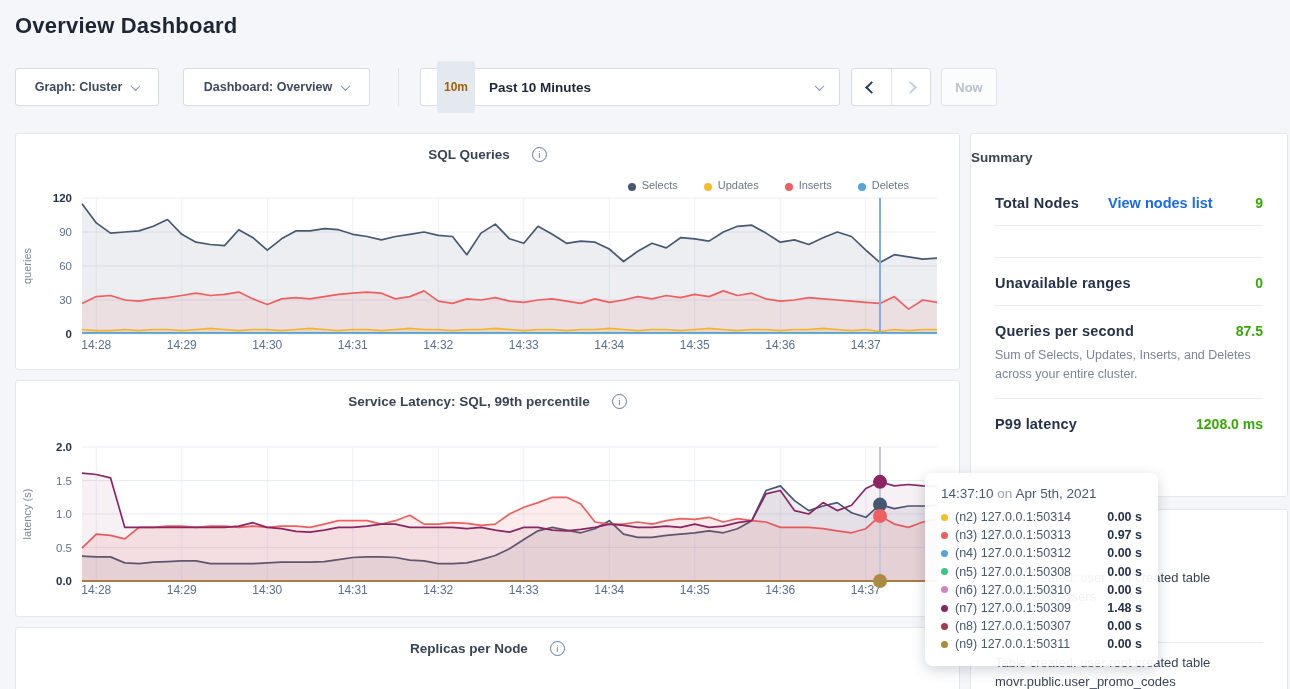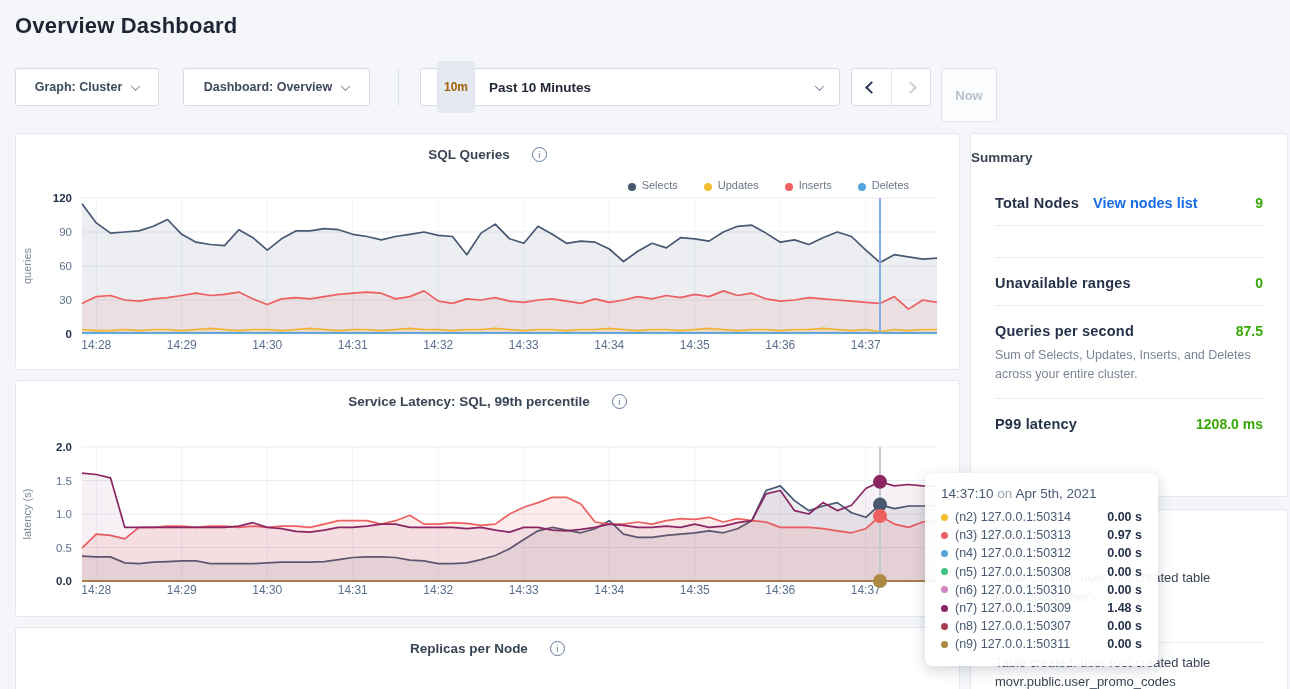--- a/index.html
+++ b/index.html
@@ -22,21 +22,21 @@
   .timepicker{position:absolute;left:420px;top:0;width:420px;height:38px;background:#fff;border:1px solid #d6dbe4;
       border-radius:3px;display:flex;align-items:center;padding:0 16px;gap:14px;cursor:pointer;font-family:inherit;}
   .tbadge{background:#e4e9f0;border-radius:3px;padding:19px 7px;font-size:12px;font-weight:700;color:#a16207;}
   .tlabel{font-size:13.5px;font-weight:700;color:#1f2733;}
   .timepicker .chev{margin-left:auto;}
   .navgroup{position:absolute;left:851px;top:0;width:80px;height:38px;background:#fff;border:1px solid #d6dbe4;border-radius:3px;display:flex;}
   .navbtn{flex:1;background:none;border:none;display:flex;align-items:center;justify-content:center;cursor:pointer;}
   .navbtn + .navbtn{border-left:1px solid #e3e7ed;}
   .chevL{width:9px;height:9px;border-left:2.4px solid #2e3c55;border-bottom:2.4px solid #2e3c55;transform:rotate(45deg);}
   .chevR{width:9px;height:9px;border-right:2.4px solid #c9cfd9;border-top:2.4px solid #c9cfd9;transform:rotate(45deg);}
-  .nowbtn{position:absolute;left:941px;top:0;width:56px;height:54px;background:#fbfcfd;border:1px solid #dfe3ea;
+  .nowbtn{position:absolute;left:941px;top:0;width:56px;height:38px;background:#fbfcfd;border:1px solid #dfe3ea;
       border-radius:3px;font-family:inherit;font-size:13px;font-weight:700;color:#b9c0cc;cursor:default;}
 
   
   .panel{position:absolute;background:#fff;border:1px solid #e3e8ee;border-radius:3px;}
   .p1{left:15px;top:133px;width:945px;height:237px;}
   .p2{left:15px;top:380px;width:945px;height:237px;}
   .p3{left:15px;top:627px;width:945px;height:130px;}
   .ptitle{display:flex;justify-content:center;align-items:center;gap:22px;padding-top:13px;}
   .ptext{font-size:13.5px;font-weight:700;color:#394455;}
   .info{width:15px;height:15px;border:1px solid #64779c;border-radius:50%;color:#64779c;font-size:9.5px;
@@ -53,21 +53,21 @@
   .tick{font-size:11.5px;fill:#5f7290;}
   .tickB{font-size:11.5px;font-weight:700;fill:#26324a;}
   .xtick{font-size:12px;fill:#5b6f8f;}
   .axisTitle{font-size:11px;fill:#7c8798;}
 
   
   .sum{left:970px;top:133px;width:318px;height:364px;}
   .sumtitle{font-size:13.5px;font-weight:700;color:#394455;padding:16px 0 13px;}
   .srow{margin:0 24px;padding:17px 0 14px;border-bottom:1px solid #e9edf2;}
   .srow:last-child{border-bottom:none;}
-  .srow-main{display:flex;align-items:center;}
+  .srow-main{display:flex;align-items:center;gap:15px;}
   .slabel{font-size:14.5px;font-weight:700;color:#26324a;letter-spacing:.2px;}
   .slink{font-size:14.5px;font-weight:700;color:#1a6ce6;margin-left:14px;cursor:pointer;text-decoration:none;}
   .sval{margin-left:auto;font-size:14px;font-weight:700;color:#37a806;}
   .sub{font-size:12.5px;color:#7a8597;line-height:19px;margin-top:7px;max-width:268px;}
 
   
   .events{left:970px;top:509px;width:318px;height:248px;}
   .event{padding:14px 24px 0;}
   .event.e1{padding-bottom:36px;}
   .event.e2{padding-top:10px;}

